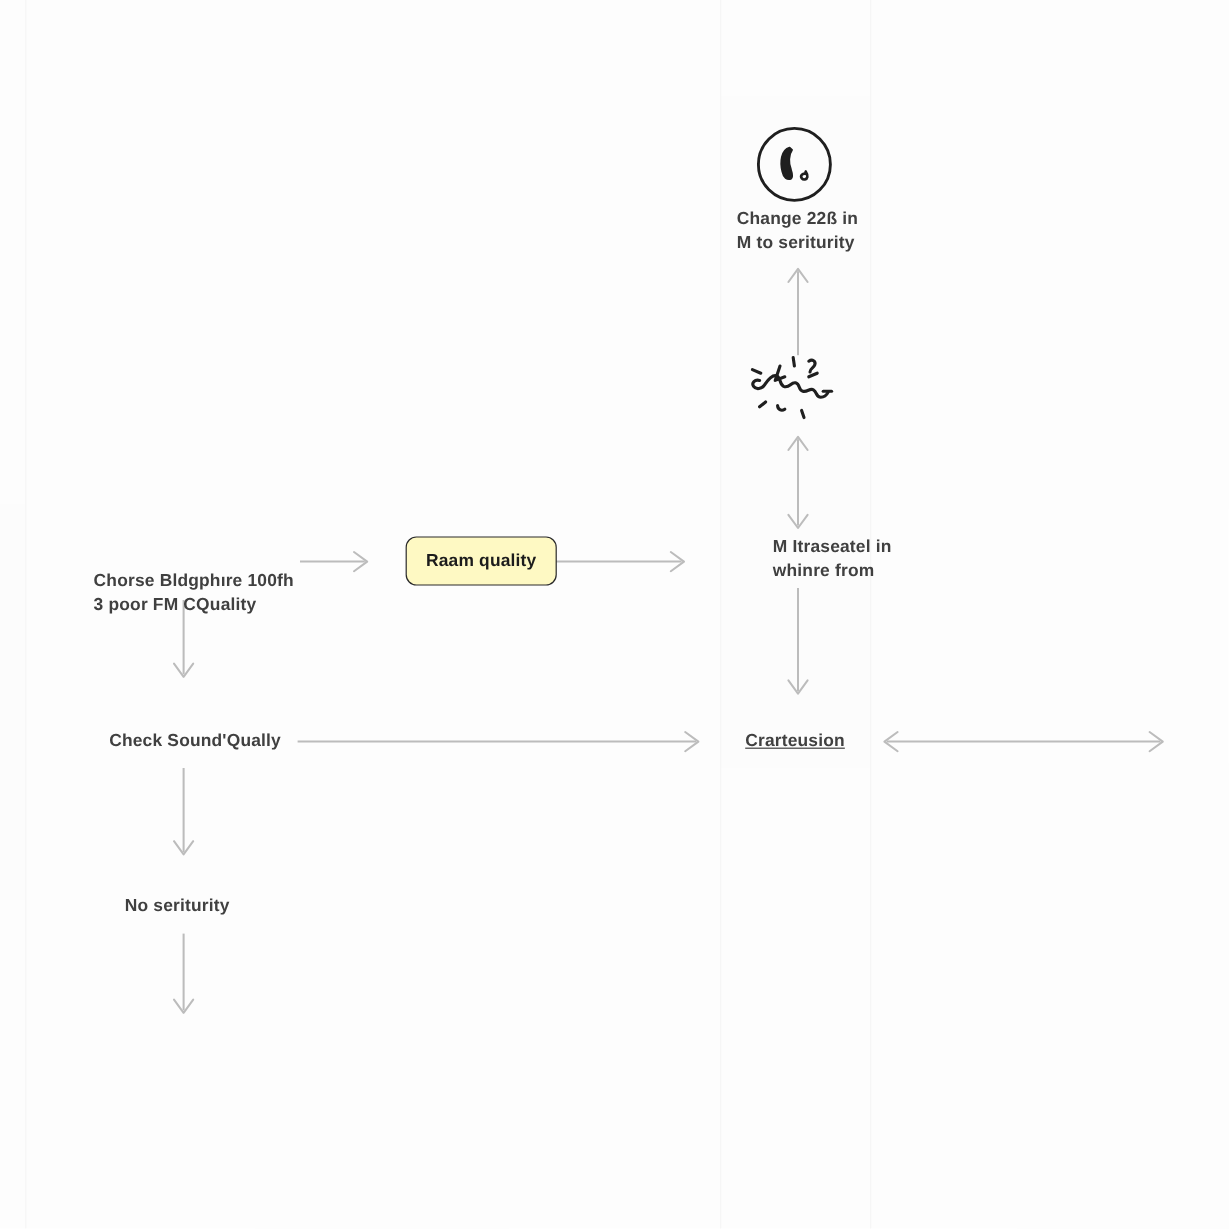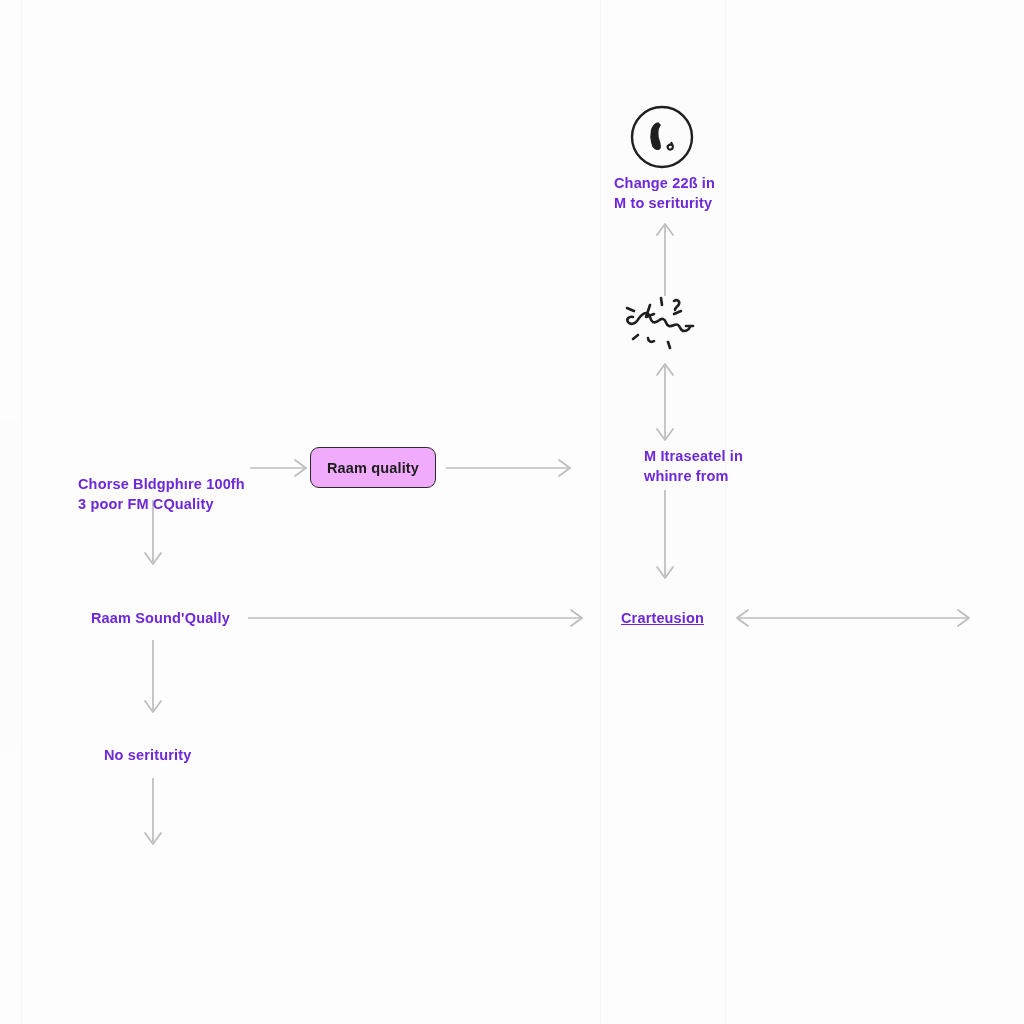--- a/index.html
+++ b/index.html
@@ -25,38 +25,39 @@
     background: #f6f6f6;
   }
   .panel-fill {
     position: absolute;
     background: #fcfcfc;
   }
 
   
   .node-label {
     position: absolute;
-    color: #6d28d9;
+    color: #404040;
     font-size: 14.5px;
     font-weight: 700;
     letter-spacing: 0.15px;
     line-height: 20px;
     white-space: pre-line;
   }
 
   
   .box {
     position: absolute;
     box-sizing: border-box;
     border: 1.6px solid #2a2a2a;
     border-radius: 9px;
-    background: #f0abfc;
+    background: #fef9c3;
     display: flex;
     align-items: center;
     justify-content: center;
+    margin-left: 28px;
   }
   .box span {
     color: #1c1c1c;
     font-size: 14.5px;
     font-weight: 700;
     letter-spacing: 0.15px;
   }
 
   
   .arrow-svg {
@@ -170,20 +171,20 @@
   <div class="node-label" style="left:78px; top:474px; width:210px;">Chorse Bldgphıre 100fh
 3 poor FM CQuality</div>
 
   <div class="box" style="left:310px; top:447px; width:126px; height:41px;">
     <span>Raam quality</span>
   </div>
 
   <div class="node-label" style="left:644px; top:446px; width:130px;">M Itraseatel in
 whinre from</div>
 
-  <div class="node-label" style="left:91px; top:608px; width:230px;">Raam Sound'Qually</div>
+  <div class="node-label" style="left:91px; top:608px; width:230px;">Check Sound'Qually</div>
 
   <div class="node-label" style="left:621px; top:608px; width:140px;text-decoration:underline;">Crarteusion</div>
 
   <div class="node-label" style="left:104px; top:745px; width:220px;">No seriturity</div>
 
 
 </div>
 
 </body></html>

